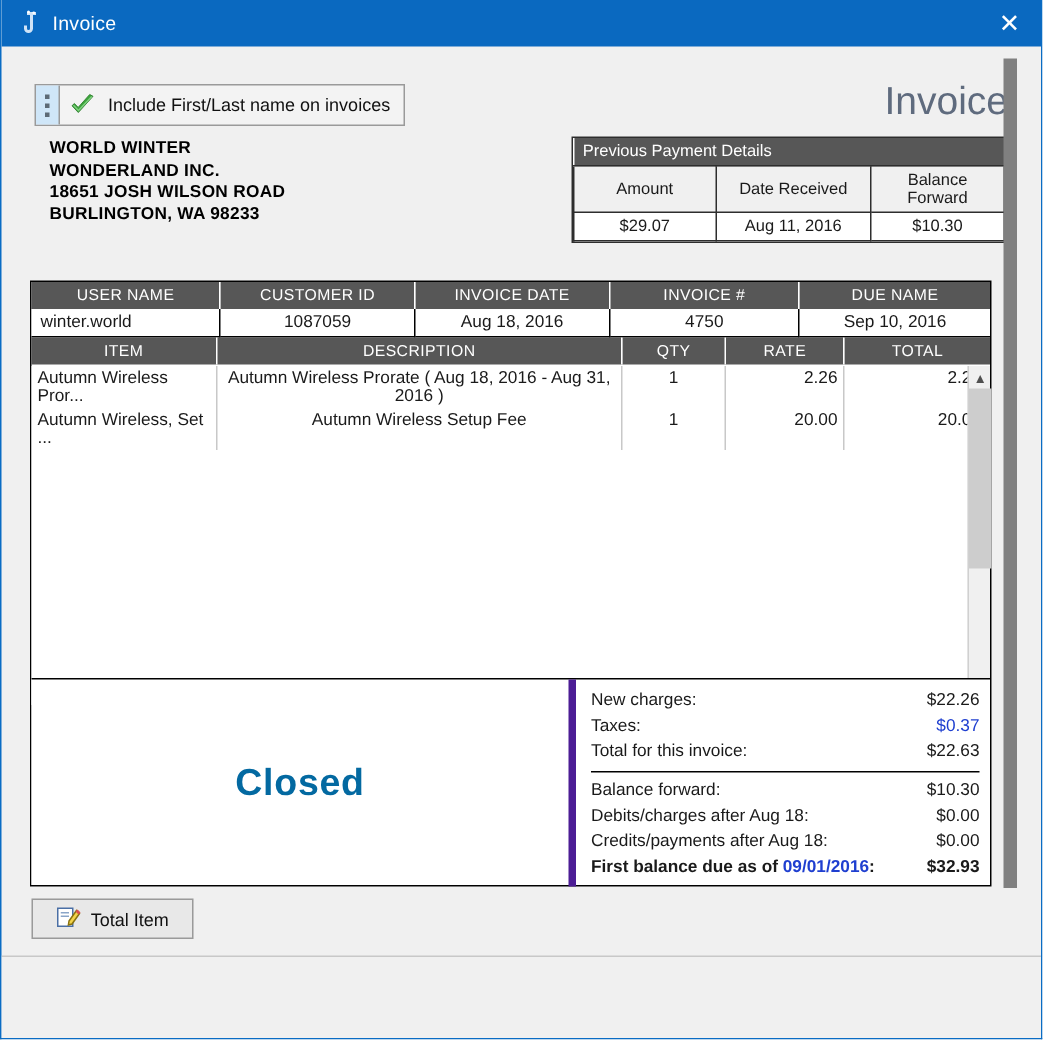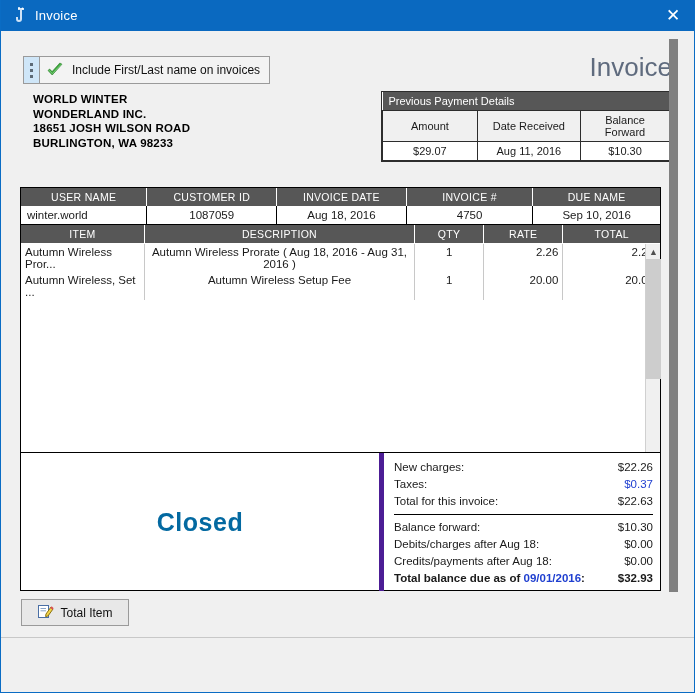--- a/index.html
+++ b/index.html
@@ -422,21 +422,21 @@
         </div>
         <div class="trow">
           <span>Debits/charges after Aug 18:</span>
           <span>$0.00</span>
         </div>
         <div class="trow">
           <span>Credits/payments after Aug 18:</span>
           <span>$0.00</span>
         </div>
         <div class="trow">
-          <span class="bold"><span>Total balance due as of </span><span class="date-blue">09/01/2016</span><span>:</span></span>
+          <span class="bold"><span>First balance due as of </span><span class="date-blue">09/01/2016</span><span>:</span></span>
           <span class="bold">$32.93</span>
         </div>
       </div>
     </div>
   </div>
 
   <div id="panel-rail" style="position:absolute;left:668px;top:39px;width:9px;height:553px;background:#808080;"></div>
 
   <div id="item-buttons">
     <div class="btn" id="btn-edit-item">

